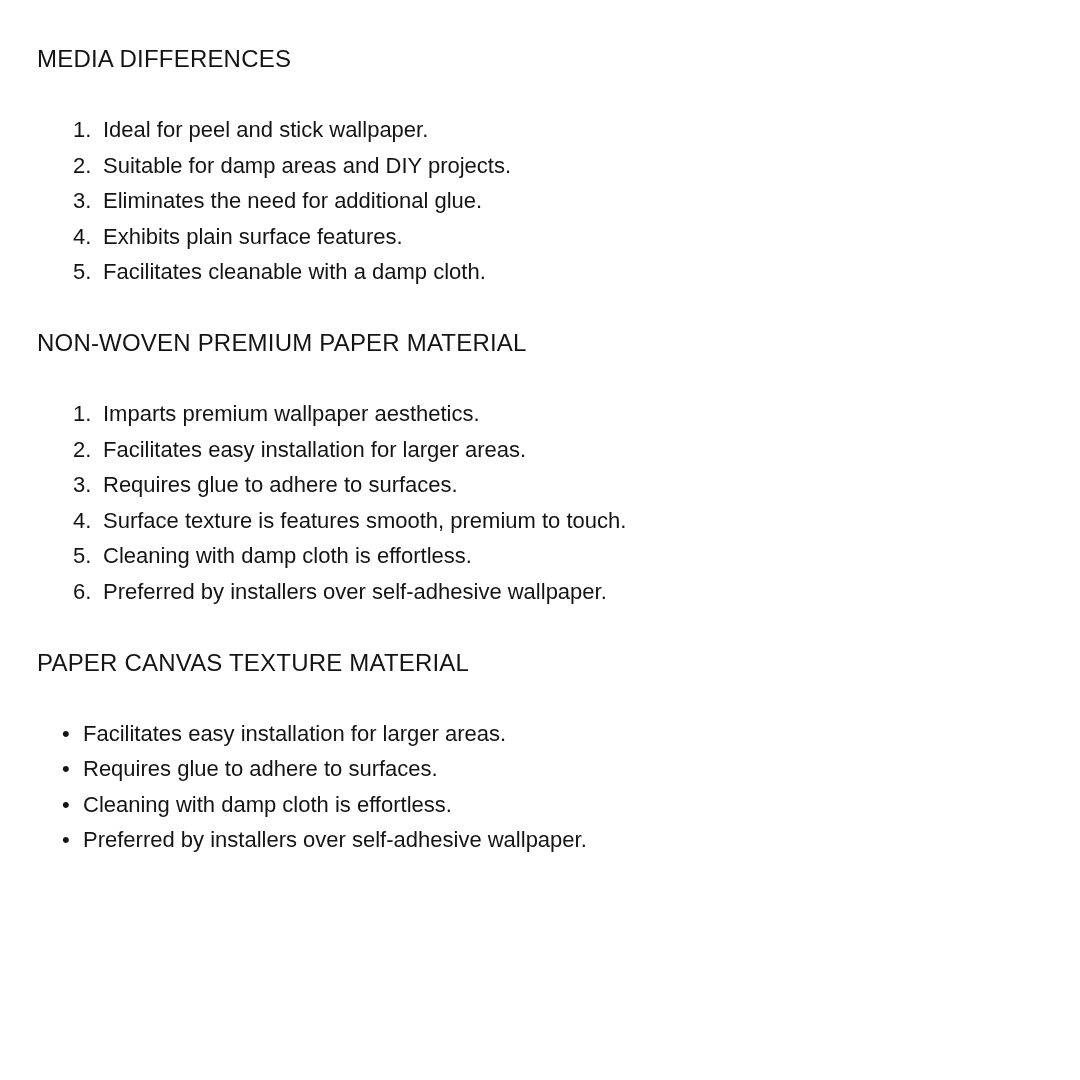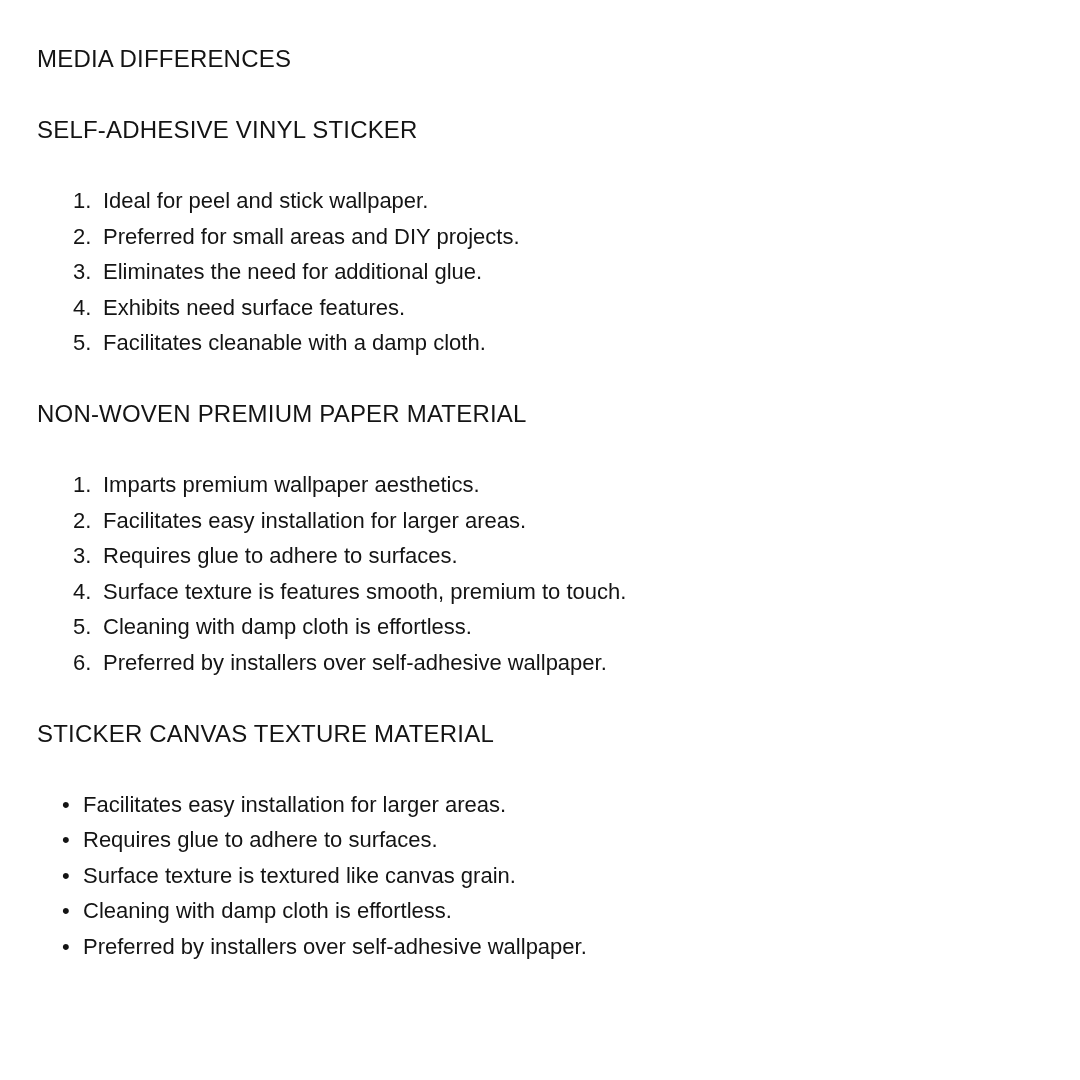--- a/index.html
+++ b/index.html
@@ -68,46 +68,44 @@
   }
 </style>
 </head>
 <body>
 
 <div class="page">
 
   <h1 class="doc-title">MEDIA DIFFERENCES</h1>
 
   <section>
-    <h2 class="section-heading">SELF-ADHESIVE VINYL STICKER</h2>
     <ol class="num-list">
       <li>Ideal for peel and stick wallpaper.</li>
-      <li>Preferred for small areas and DIY projects.</li>
+      <li>Suitable for damp areas and DIY projects.</li>
       <li>Eliminates the need for additional glue.</li>
-      <li>Exhibits need surface features.</li>
+      <li>Exhibits plain surface features.</li>
       <li>Facilitates cleanable with a damp cloth.</li>
     </ol>
   </section>
 
   <section>
     <h2 class="section-heading">NON-WOVEN PREMIUM PAPER MATERIAL</h2>
     <ol class="num-list">
       <li>Imparts premium wallpaper aesthetics.</li>
       <li>Facilitates easy installation for larger areas.</li>
       <li>Requires glue to adhere to surfaces.</li>
       <li>Surface texture is features smooth, premium to touch.</li>
       <li>Cleaning with damp cloth is effortless.</li>
       <li>Preferred by installers over self-adhesive wallpaper.</li>
     </ol>
   </section>
 
   <section>
-    <h2 class="section-heading">STICKER CANVAS TEXTURE MATERIAL</h2>
+    <h2 class="section-heading">PAPER CANVAS TEXTURE MATERIAL</h2>
     <ul class="bullet-list">
       <li>Facilitates easy installation for larger areas.</li>
       <li>Requires glue to adhere to surfaces.</li>
-      <li>Surface texture is textured like canvas grain.</li>
       <li>Cleaning with damp cloth is effortless.</li>
       <li>Preferred by installers over self-adhesive wallpaper.</li>
     </ul>
   </section>
 
 </div>
 
 </body></html>

